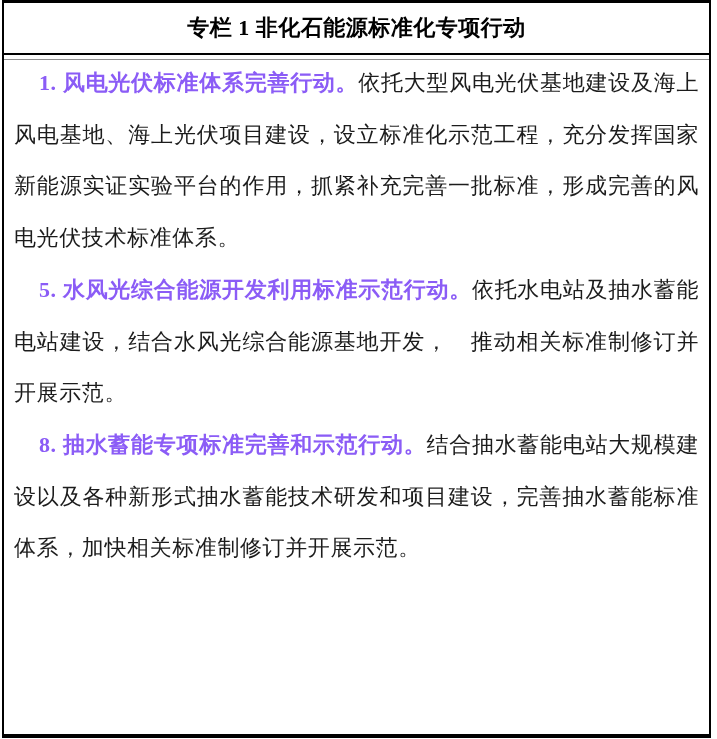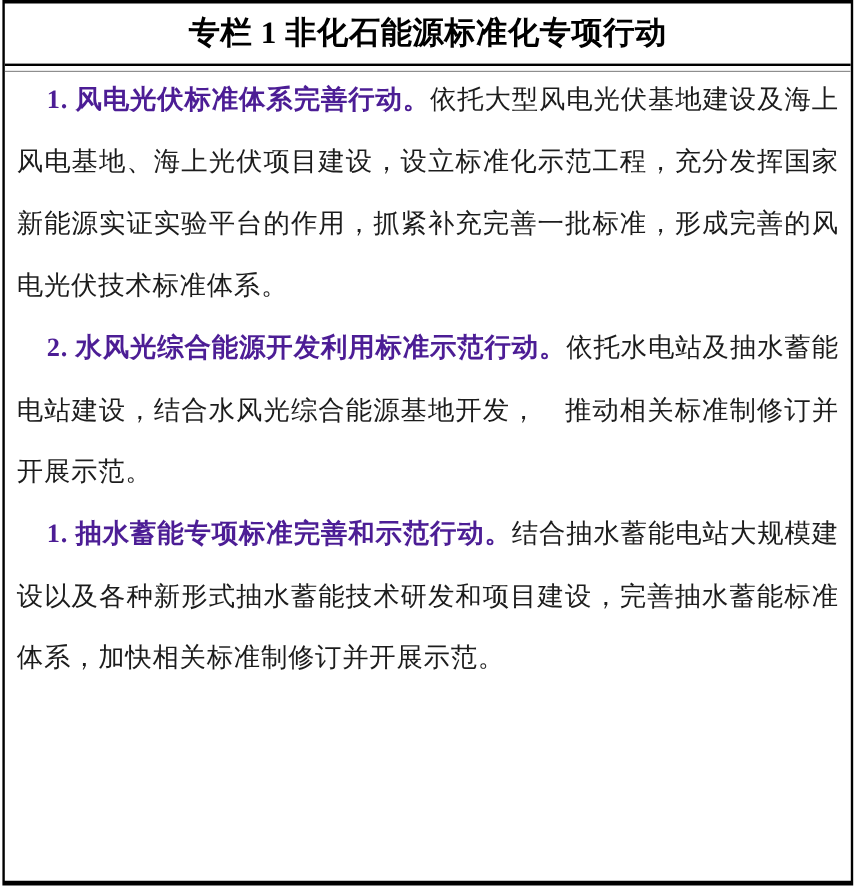--- a/index.html
+++ b/index.html
@@ -24,21 +24,21 @@
     border-bottom: 4px solid #000000;
     border-left: 2px solid #000000;
     border-right: 2px solid #000000;
     overflow: hidden;
     box-sizing: border-box;
   }
   .title-row {
     height: 50px;
     line-height: 50px;
     text-align: center;
-    font-size: 26px;
+    font-size: 22px;
     font-weight: bold;
     letter-spacing: 0.5px;
     color: #000000;
     border-bottom: 2px solid #000000;
     white-space: pre;
   }
   .title-divider-light {
     height: 4px;
     border-bottom: 1px solid #8e8e8e;
   }
@@ -52,35 +52,35 @@
   }
   .content p {
     margin: 0;
     text-indent: 25px;
   }
   .content p:first-child {
     margin-top: -3px;
   }
   .lead {
     font-weight: bold;
-    color: #4c1d95;
+    color: #8b5cf6;
   }
 </style>
 </head>
 <body>
 
 <div class="panel">
 
   <div class="title-row">专栏 1 非化石能源标准化专项行动</div>
 
   <div class="title-divider-light"></div>
 
   <div class="content">
 
     <p><span class="lead">1. 风电光伏标准体系完善行动。</span><span>依托大型风电光伏基地建设及海上风电基地、海上光伏项目建设，设立标准化示范工程，充分发挥国家新能源实证实验平台的作用，抓紧补充完善一批标准，形成完善的风电光伏技术标准体系。</span></p>
 
-    <p><span class="lead">2. 水风光综合能源开发利用标准示范行动。</span><span>依托水电站及抽水蓄能电站建设，结合水风光综合能源基地开发，　推动相关标准制修订并开展示范。</span></p>
+    <p><span class="lead">5. 水风光综合能源开发利用标准示范行动。</span><span>依托水电站及抽水蓄能电站建设，结合水风光综合能源基地开发，　推动相关标准制修订并开展示范。</span></p>
 
-    <p><span class="lead">1. 抽水蓄能专项标准完善和示范行动。</span><span>结合抽水蓄能电站大规模建设以及各种新形式抽水蓄能技术研发和项目建设，完善抽水蓄能标准体系，加快相关标准制修订并开展示范。</span></p>
+    <p><span class="lead">8. 抽水蓄能专项标准完善和示范行动。</span><span>结合抽水蓄能电站大规模建设以及各种新形式抽水蓄能技术研发和项目建设，完善抽水蓄能标准体系，加快相关标准制修订并开展示范。</span></p>
 
 
   </div>
 </div>
 
 </body></html>

